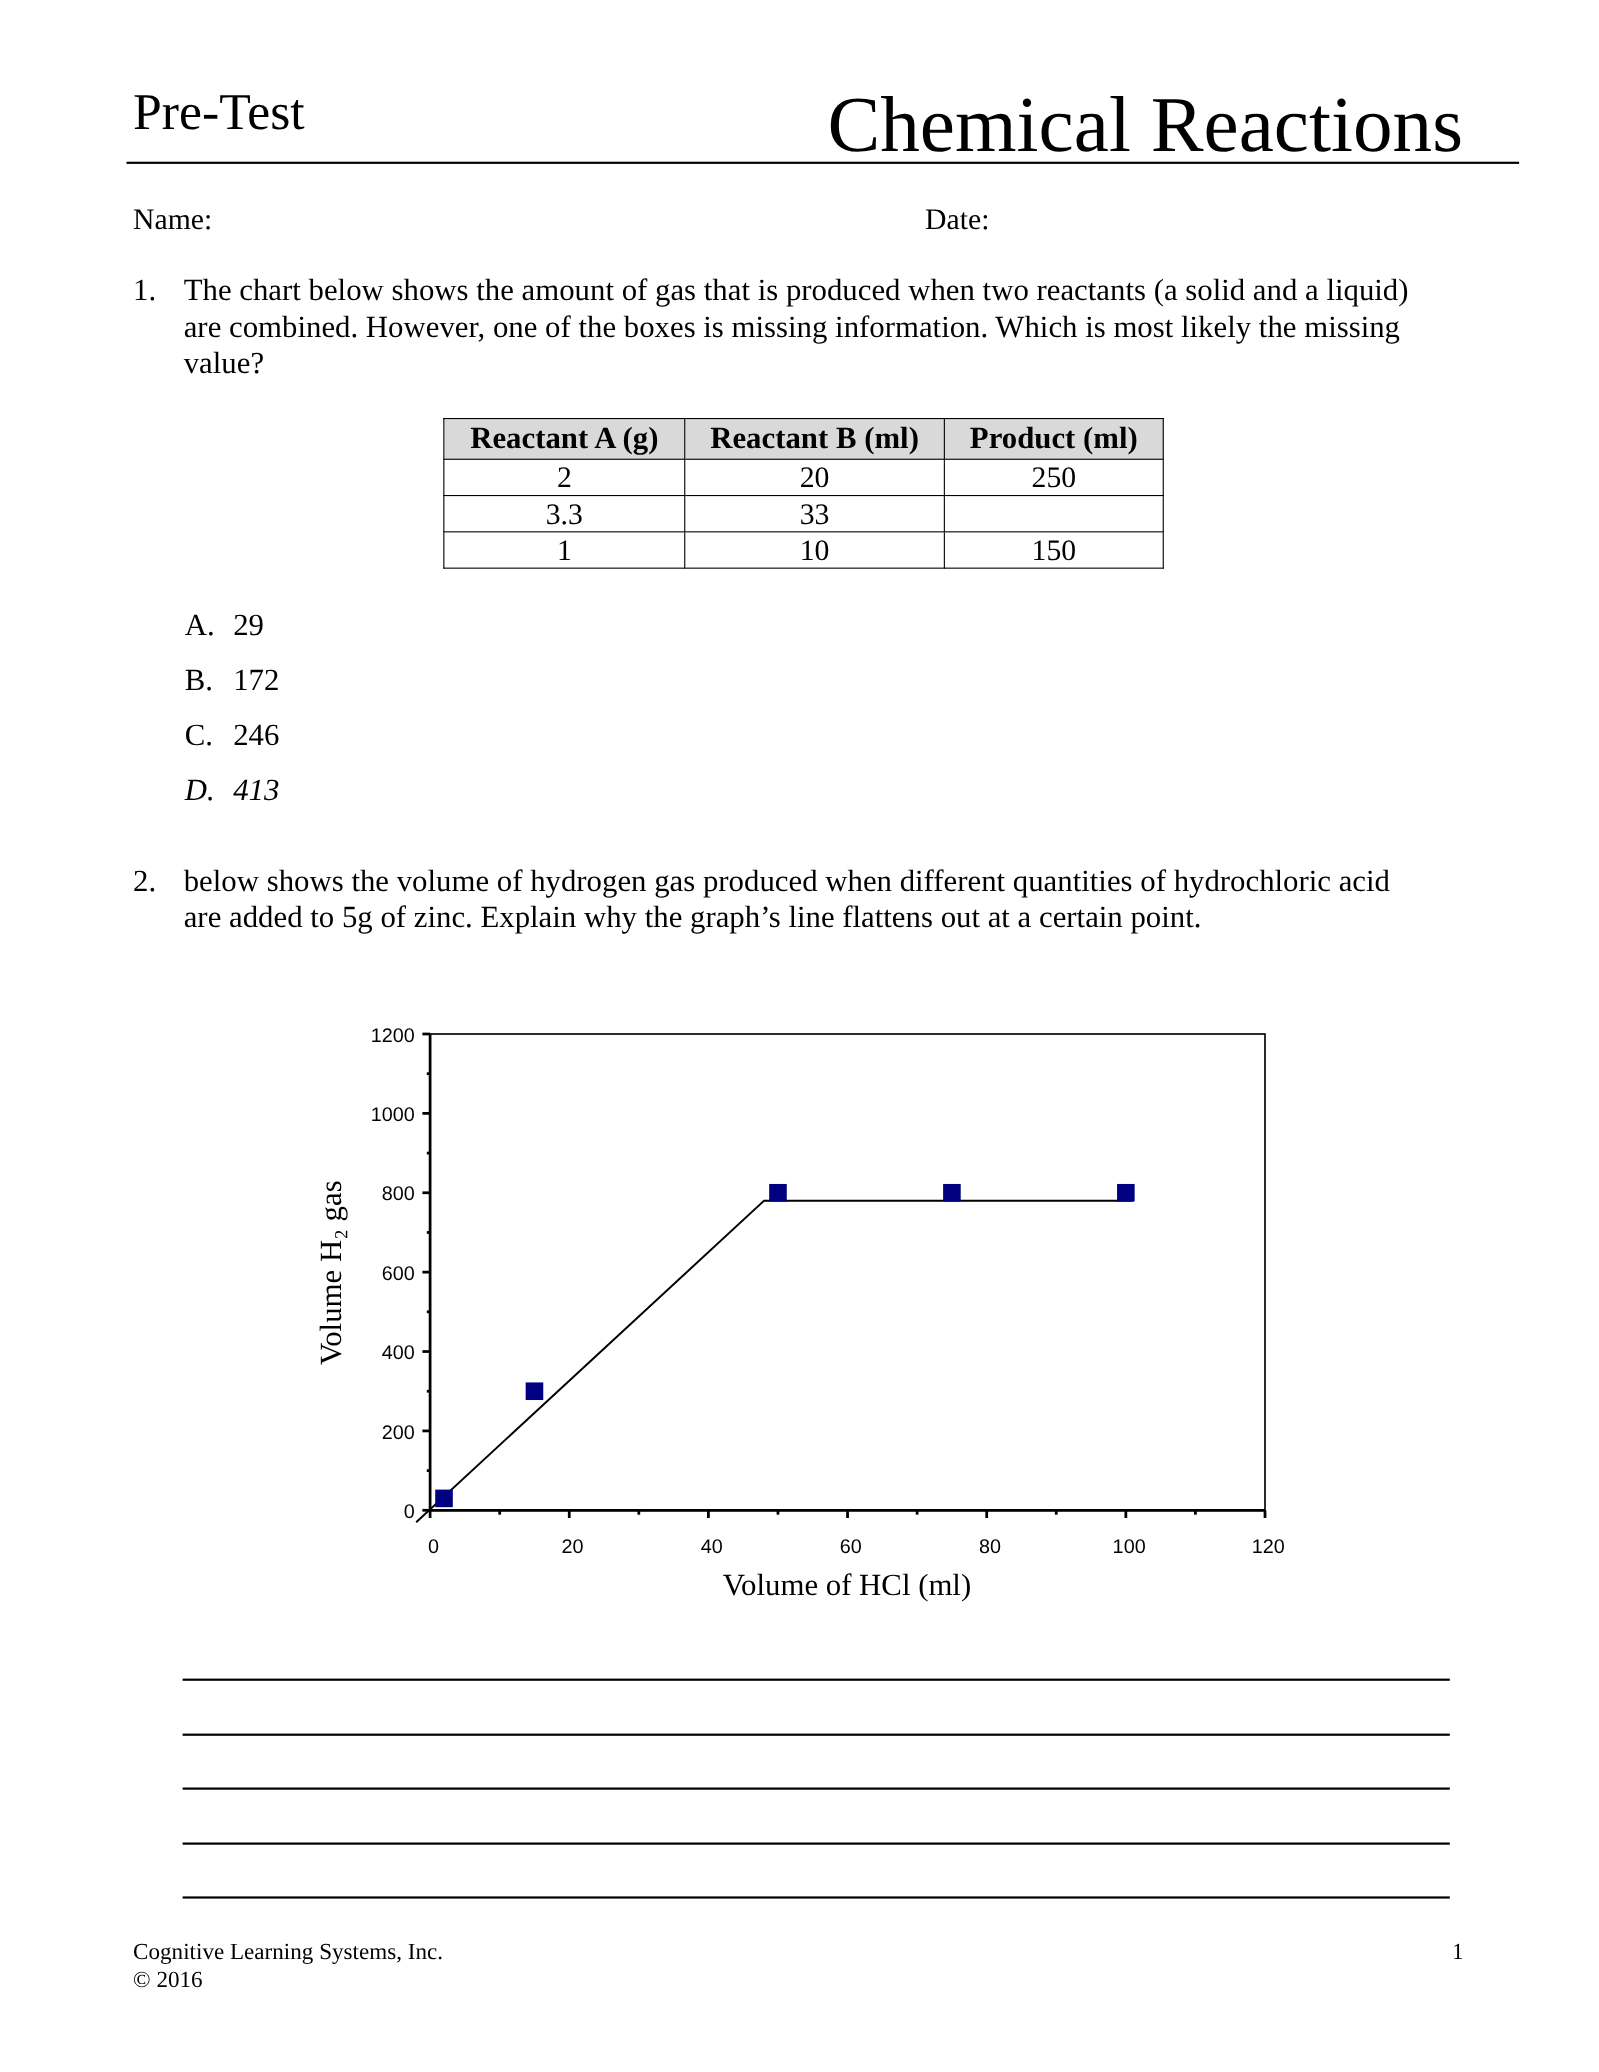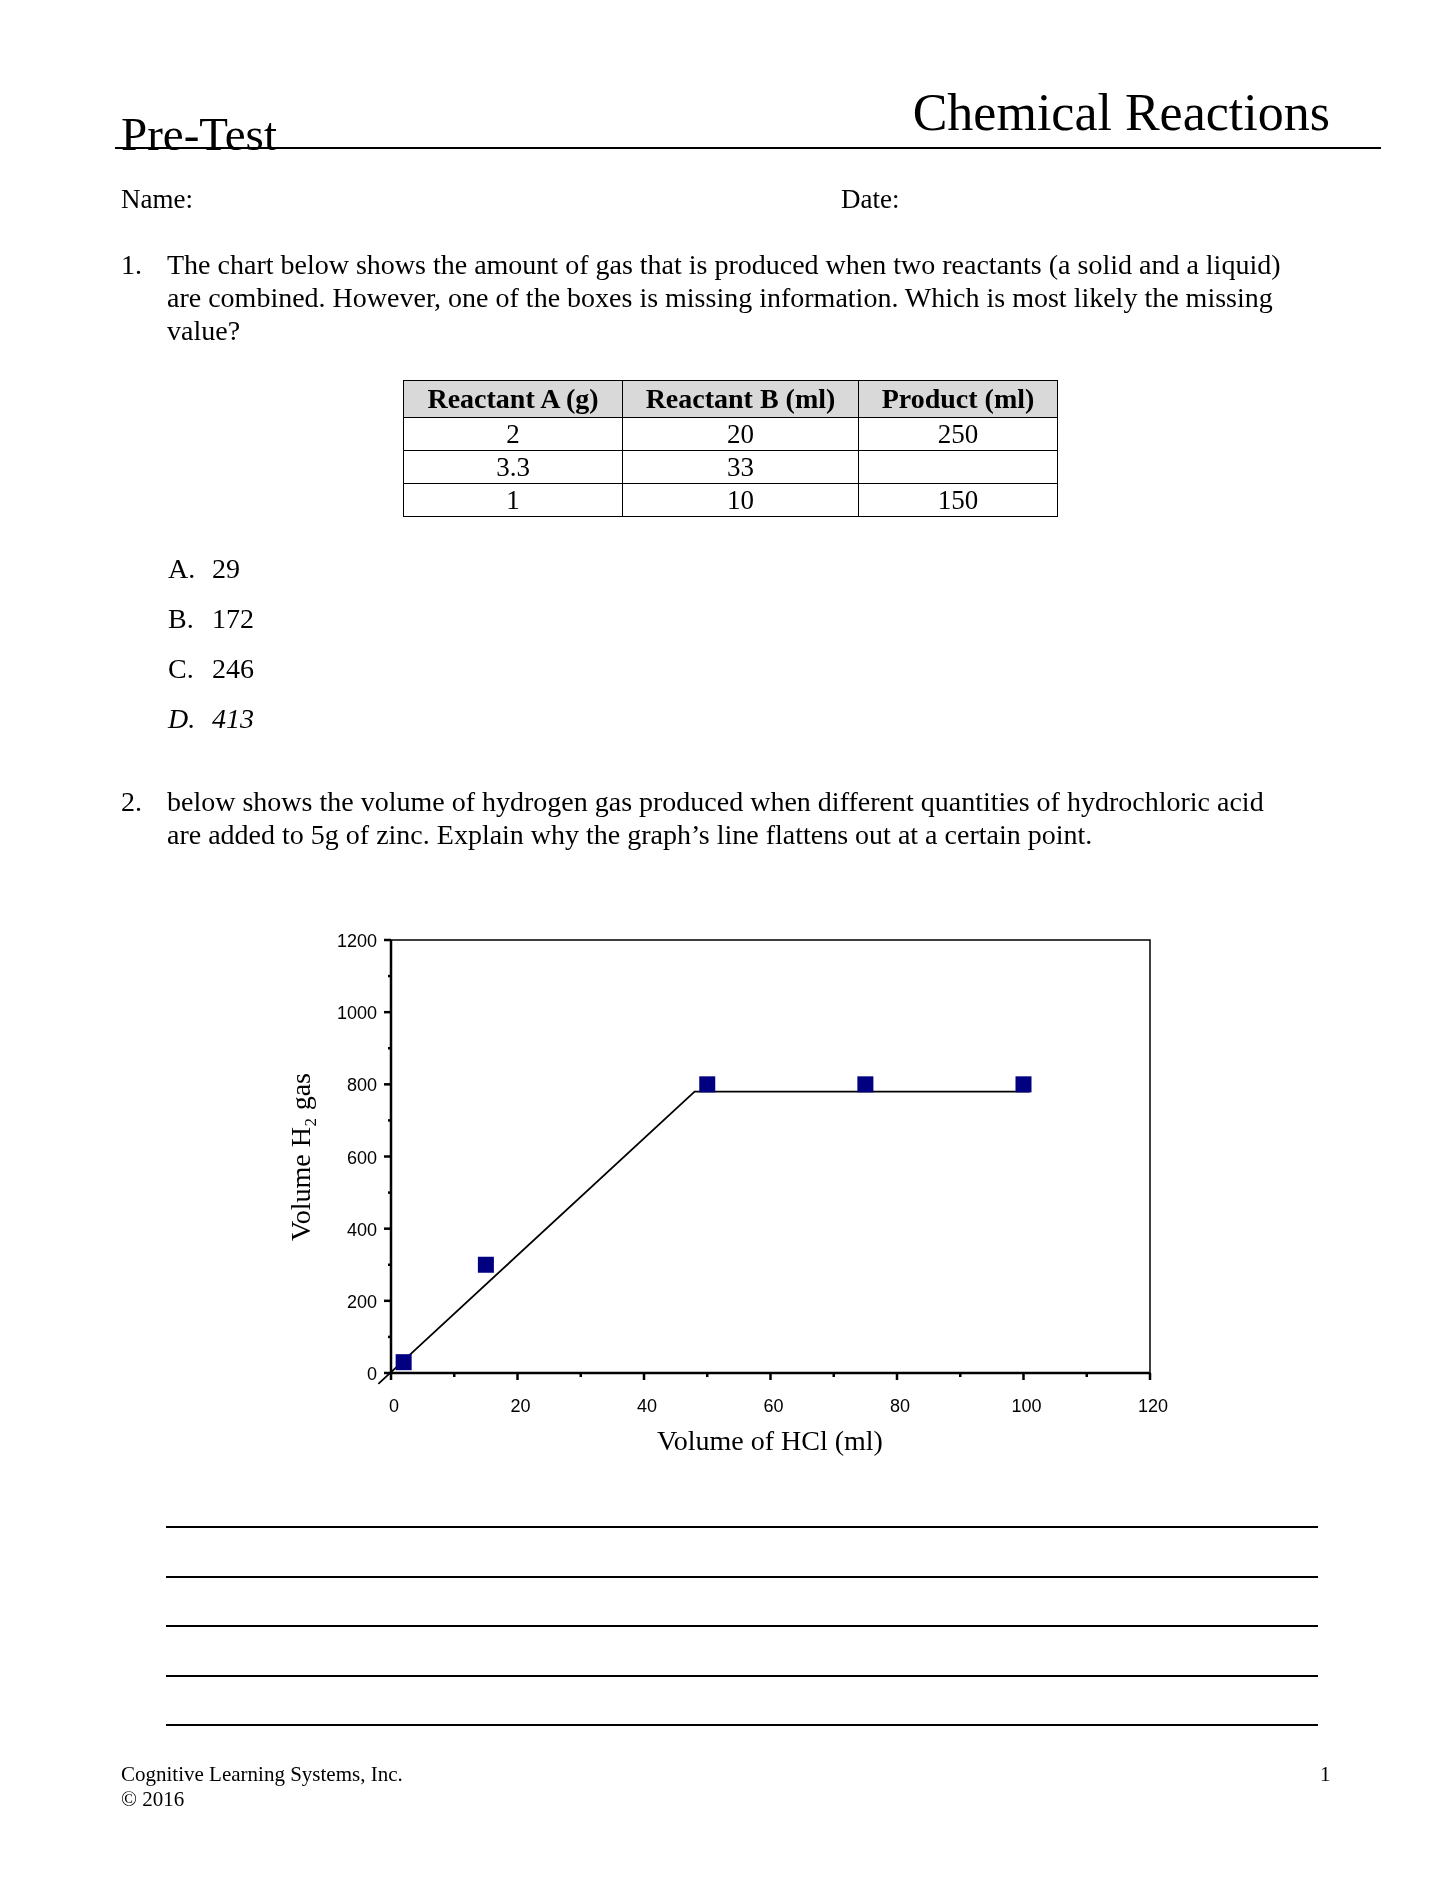--- a/index.html
+++ b/index.html
@@ -1,20 +1,20 @@
 <!DOCTYPE html>
 <html><head>
 <meta charset="utf-8">
 <style>
   html, body { margin: 0; padding: 0; background: #ffffff; }
   body { width: 1454px; height: 1884px; position: relative; overflow: hidden;
          font-family: "Liberation Serif", serif; color: #000; }
   .abs { position: absolute; white-space: nowrap; }
-  .hdr-left { left: 121px; top: 104px; font-size: 47px; line-height: 60px; }
-  .hdr-right { right: 124px; top: 78px; font-size: 52px; line-height: 70px; }
+  .hdr-left { left: 121px; top: 72px; font-size: 47px; line-height: 60px; }
+  .hdr-right { right: 124px; top: 78px; font-size: 72px; line-height: 70px; }
   .hdr-rule { left: 115px; top: 147px; width: 1266px; height: 2px; background: #000; }
   .field { font-size: 27px; line-height: 32px; }
   .q { left: 121px; font-size: 28px; line-height: 33px; }
   .q .num { position: absolute; left: 0; top: 0; }
   .q .txt { position: absolute; left: 46px; top: 0; white-space: normal; width: 1180px; }
   .q .txt div { white-space: nowrap; }
   table.data { position: absolute; left: 403px; top: 380px; border-collapse: collapse;
                font-size: 27px; }
   table.data th, table.data td { border: 1.5px solid #000; text-align: center; padding: 0; height: 32px; line-height: 32px; }
   table.data th { background: #d9d9d9; font-weight: bold; font-size: 28px; height: 36px; }

